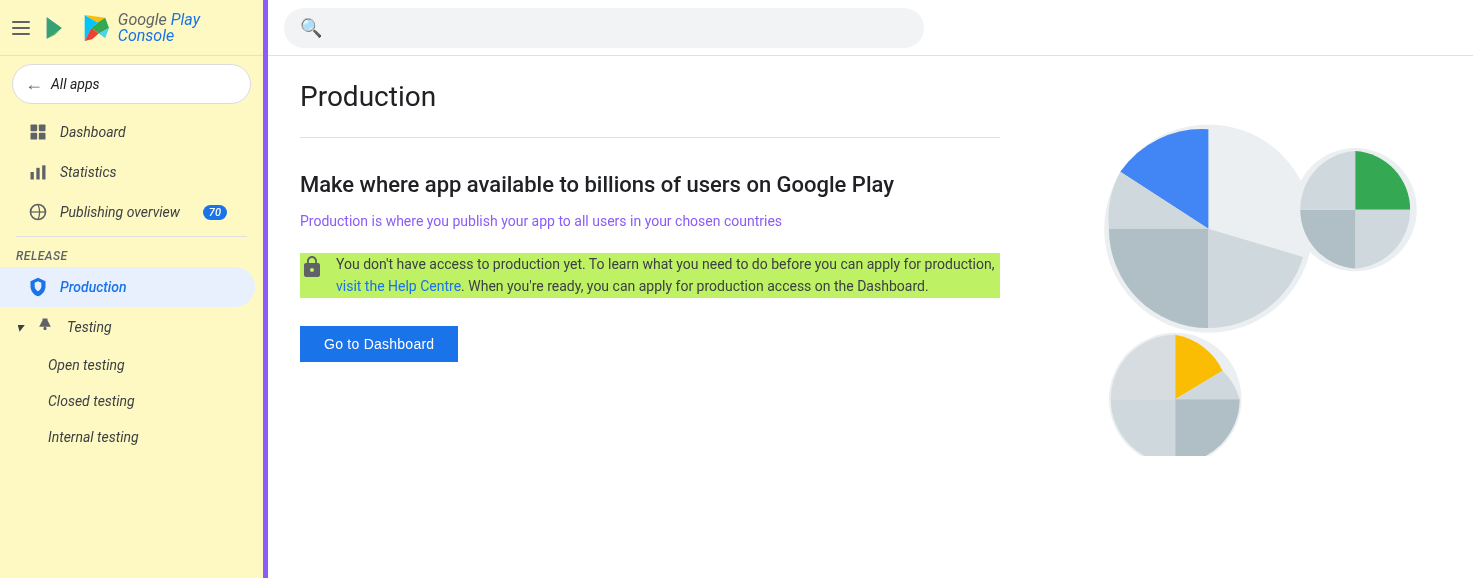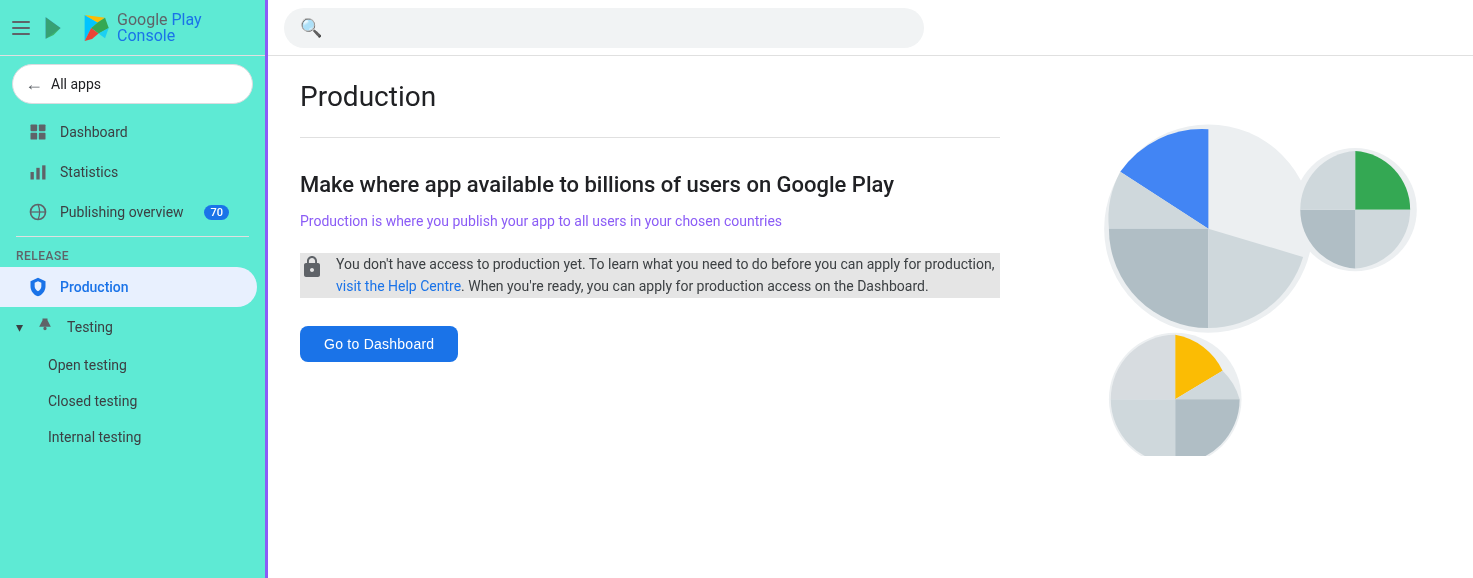--- a/index.html
+++ b/index.html
@@ -2,26 +2,27 @@
 <html><head>
   <meta charset="utf-8">
   <style>
     * { margin: 0; padding: 0; box-sizing: border-box; }
     body { font-family: 'Roboto', Arial, sans-serif; background: #fff; display: flex; height: 578px; overflow: hidden; font-size: 14px; color: #202124; }
 
     
     .sidebar {
       width: 268px;
       min-width: 268px;
-      background: #5eead4;
-      border-right: 3px solid #8b5cf6;
+      background: #fef9c3;
+      border-right: 5px solid #8b5cf6;
       display: flex;
       flex-direction: column;
       overflow-y: auto;
       overflow-x: hidden;
+      font-style: italic;
     }
 
     .sidebar-header {
       display: flex;
       align-items: center;
       padding: 10px 12px;
       border-bottom: 1px solid #e0e0e0;
       height: 56px;
       gap: 8px;
     }
@@ -208,21 +209,21 @@
     .promo-sub {
       font-size: 14px;
       color: #8b5cf6;
       margin-bottom: 24px;
     }
 
     .info-box {
       display: flex;
       align-items: flex-start;
       gap: 12px;
-      background: #e5e5e5;
+      background: #bef264;
       margin-bottom: 28px;
     }
 
     .lock-icon {
       width: 24px; height: 24px;
       flex-shrink: 0;
       margin-top: 2px;
     }
 
     .info-text {
@@ -233,21 +234,21 @@
 
     .info-text a {
       color: #1a73e8;
       text-decoration: none;
     }
 
     .btn-primary {
       background: #1a73e8;
       color: #fff;
       border: none;
-      border-radius: 8px;
+      border-radius: 0;
       padding: 10px 24px;
       font-size: 14px;
       font-weight: 500;
       cursor: pointer;
       letter-spacing: 0.25px;
     }
 
     
     .illustration {
       position: absolute;

